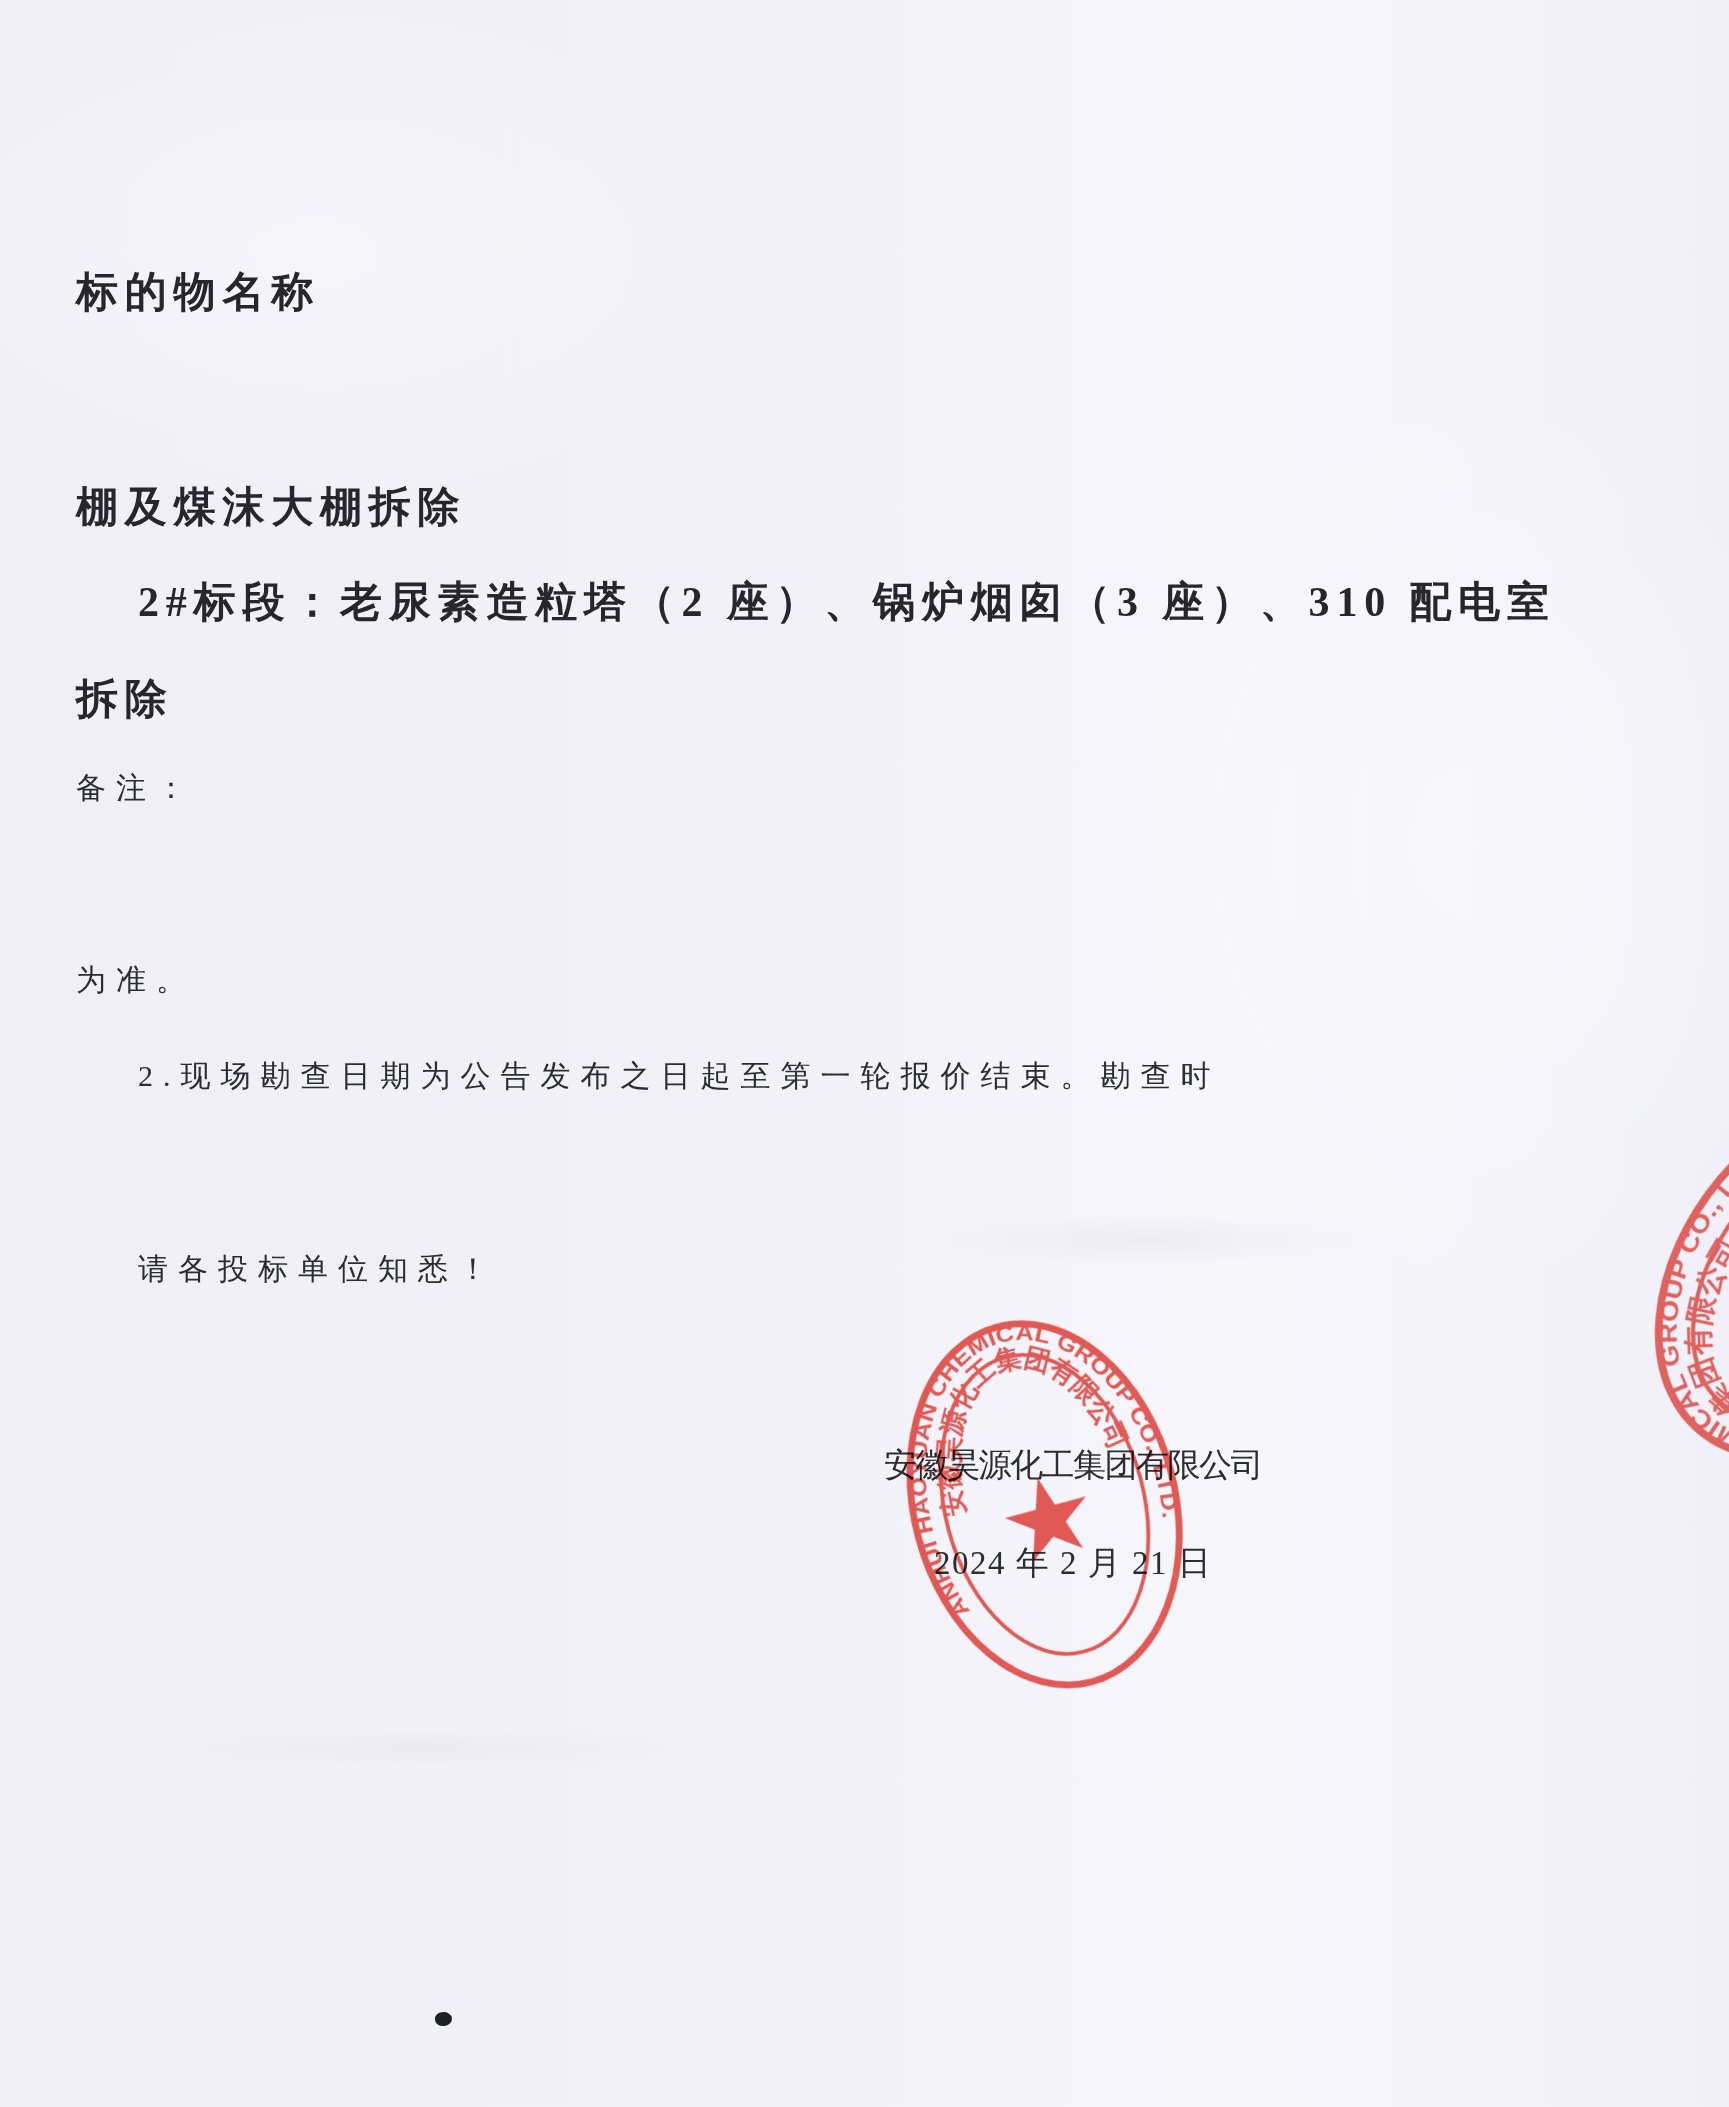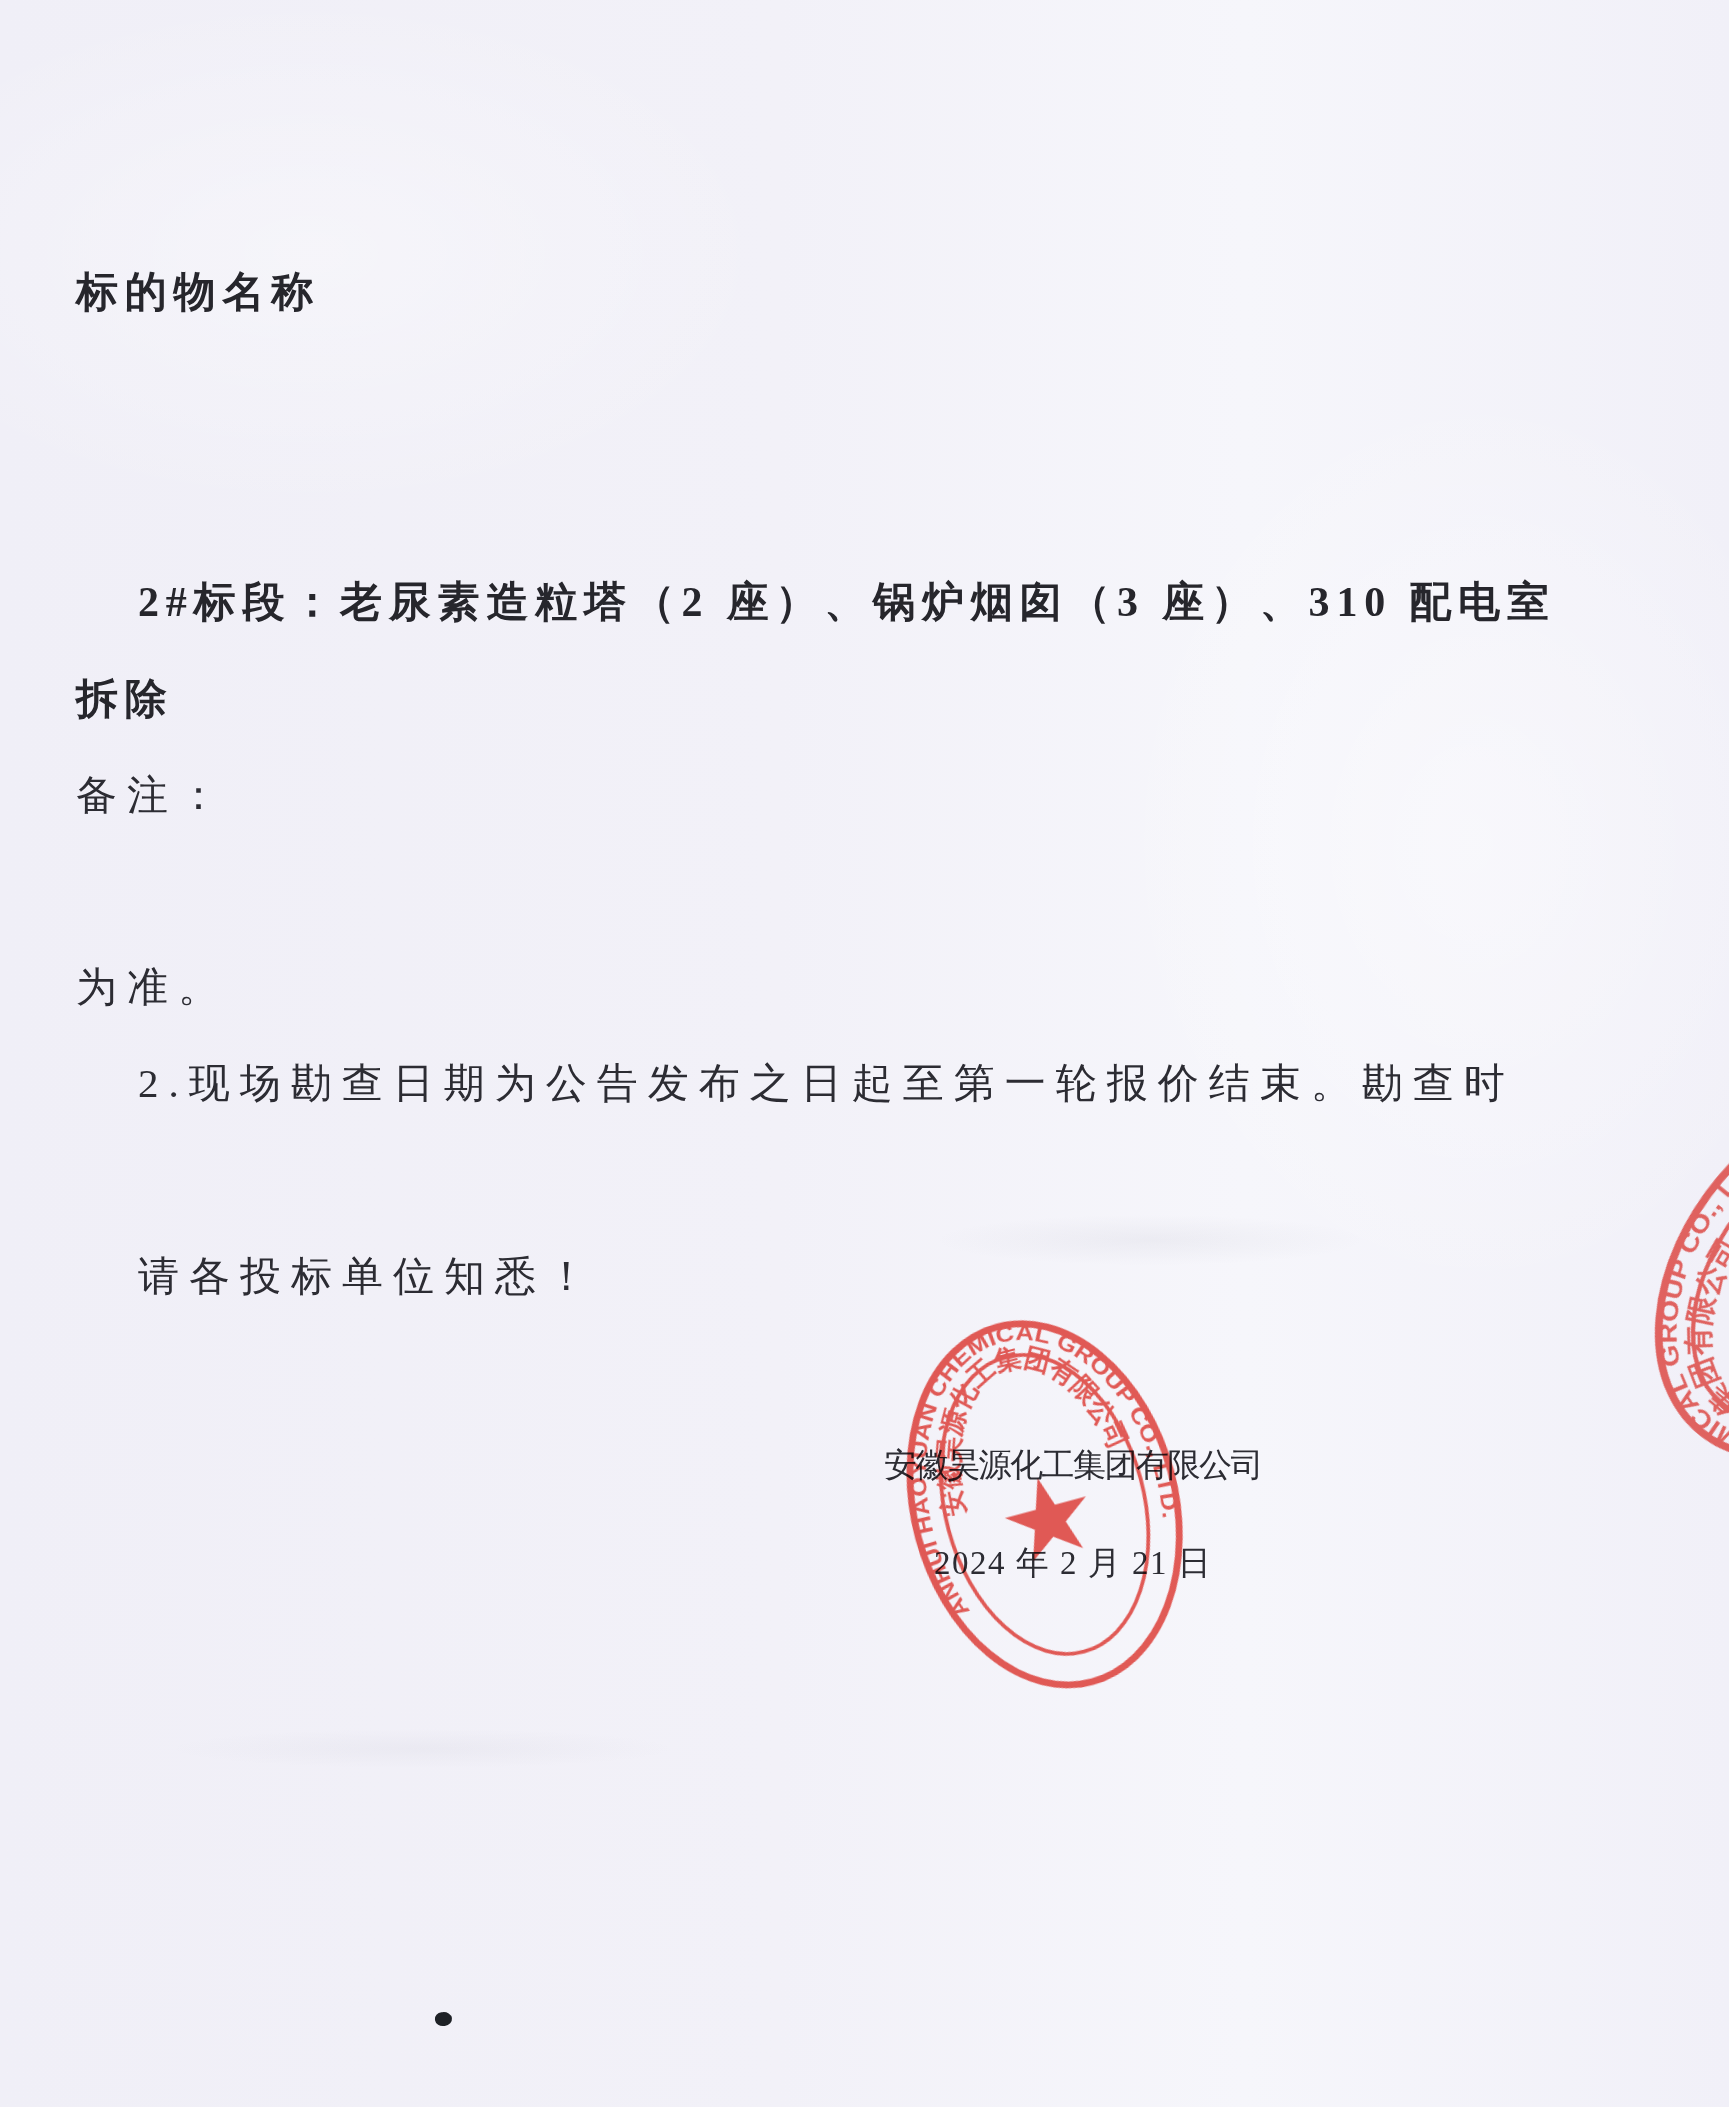--- a/index.html
+++ b/index.html
@@ -19,21 +19,21 @@
   }
   .page {
     position: absolute;
     inset: 0;
     margin-left: 12px;
   }
   .line {
     position: absolute;
     white-space: nowrap;
     color: #2c2c33;
-    font-size: 41px;
+    font-size: 30px;
     letter-spacing: 10px;
     left: 64px;
   }
   .line.bold {
     font-weight: 700;
     font-size: 42px;
     letter-spacing: 6.8px;
     color: #26262c;
   }
   .line.indent {
@@ -101,20 +101,21 @@
   svg text {
     font-family: "Liberation Sans", "DejaVu Sans", sans-serif;
   }
 </style>
 </head>
 <body>
 
 <div class="page">
 
   <div class="line bold" style="top:264px">标的物名称</div>
+  <div class="line bold" style="top:479px">棚及煤沫大棚拆除</div>
   <div class="line bold indent" style="top:574px">2#标段：老尿素造粒塔（2 座）、锅炉烟囱（3 座）、310 配电室</div>
   <div class="line bold" style="top:671px">拆除</div>
   <div class="line" style="top:768px">备注：</div>
   <div class="line" style="top:960px">为准。</div>
   <div class="line indent" style="top:1056px">2.现场勘查日期为公告发布之日起至第一轮报价结束。勘查时</div>
   <div class="line indent" style="top:1249px">请各投标单位知悉！</div>
 
   <div class="sig company">安徽昊源化工集团有限公司</div>
   <div class="sig date">2024 年 2 月 21 日</div>
 

